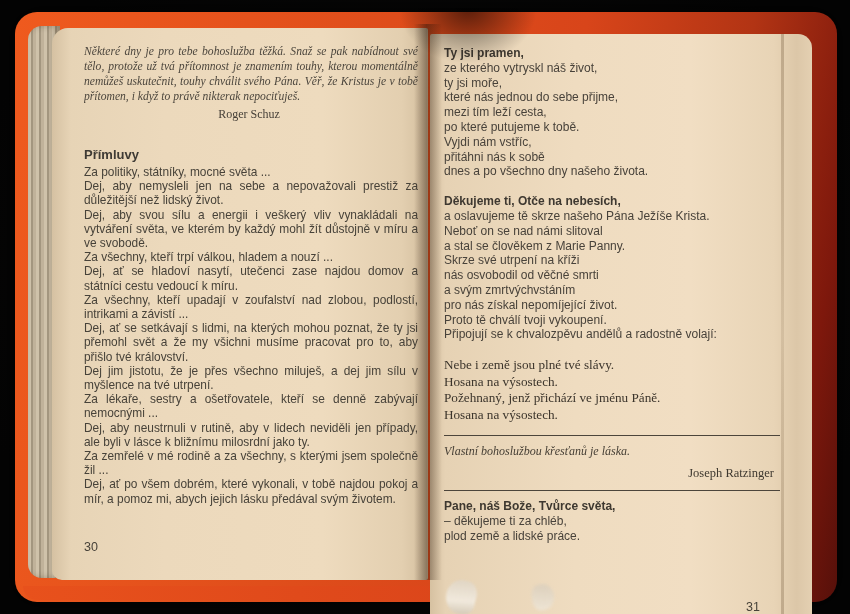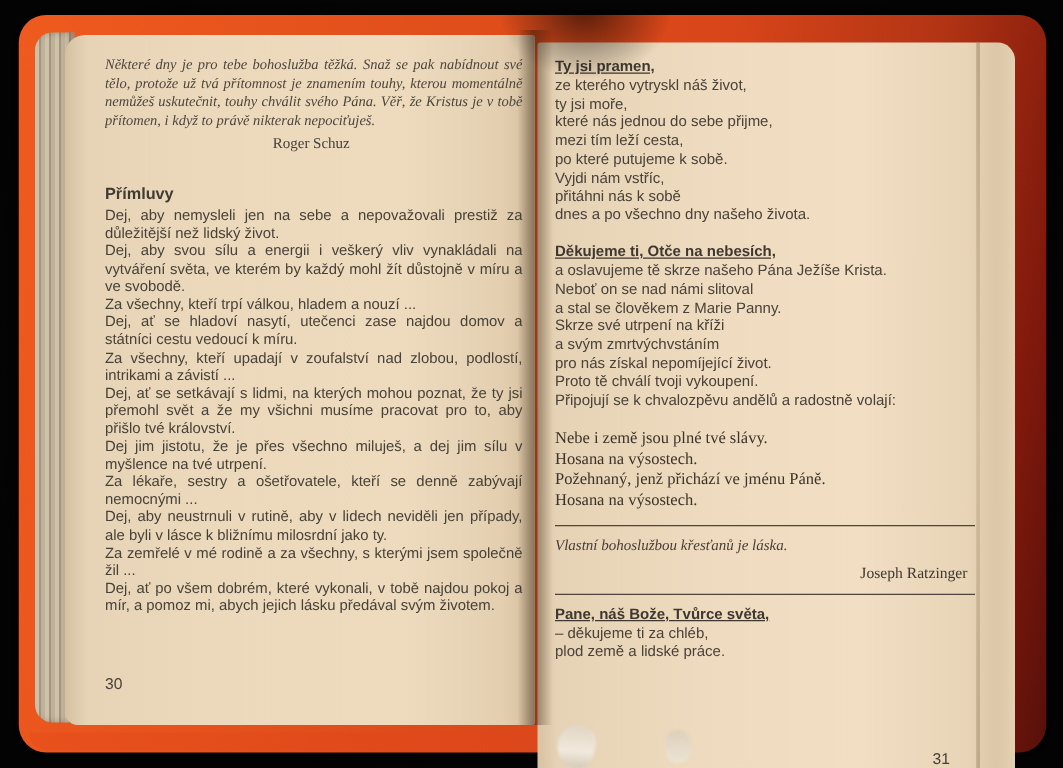--- a/index.html
+++ b/index.html
@@ -81,21 +81,21 @@
   }
   .pagenum-left {
     position: absolute; left: 32px; bottom: 26px; font-size: 12.5px; color: #474239;
   }
 
   
   .right-text {
     position: absolute; left: 14px; top: 12px; width: 336px; height: 500px; overflow: hidden;
     font-size: 12px; line-height: 14.8px; color: #48423a;
   }
-  .stanza-title { font-weight: bold; color: #3e3830; text-decoration: underline; }
+  .stanza-title { font-weight: bold; color: #3e3830; }
   .stanza { margin-bottom: 15px; }
   .sanctus {
     font-family: "Liberation Serif", serif;
     font-size: 13.2px; line-height: 16.5px; color: #3b342b;
     margin-bottom: 12px;
   }
   .sanctus .stanza-title { font-weight: bold; }
   .rule { border: 0; border-top: 1.6px solid #4c453b; margin: 9px 0 8px 0; }
   .citation {
     font: italic 12px/15px "Liberation Serif", serif; color: #453e34;
@@ -130,20 +130,21 @@
   <div class="cover"></div>
 
   <div class="page-stack"></div>
 
   <div class="page page-left">
     <div class="left-text">
       <div class="quote">Některé dny je pro tebe bohoslužba těžká. Snaž se pak nabídnout své tělo, protože už tvá přítomnost je znamením touhy, kterou momentálně nemůžeš uskutečnit, touhy chválit svého Pána. Věř, že Kristus je v tobě přítomen, i když to právě nikterak nepociťuješ.</div>
       <div class="quote-attr">Roger Schuz</div>
       <div class="heading">Přímluvy</div>
       <div>
+          <div class="para">Za politiky, státníky, mocné světa ...</div>
           <div class="para">Dej, aby nemysleli jen na sebe a nepovažovali prestiž za důležitější než lidský život.</div>
           <div class="para">Dej, aby svou sílu a energii i veškerý vliv vynakládali na vytváření světa, ve kterém by každý mohl žít důstojně v míru a ve svobodě.</div>
           <div class="para">Za všechny, kteří trpí válkou, hladem a nouzí ...</div>
           <div class="para">Dej, ať se hladoví nasytí, utečenci zase najdou domov a státníci cestu vedoucí k míru.</div>
           <div class="para">Za všechny, kteří upadají v zoufalství nad zlobou, podlostí, intrikami a závistí ...</div>
           <div class="para">Dej, ať se setkávají s lidmi, na kterých mohou poznat, že ty jsi přemohl svět a že my všichni musíme pracovat pro to, aby přišlo tvé království.</div>
           <div class="para">Dej jim jistotu, že je přes všechno miluješ, a dej jim sílu v myšlence na tvé utrpení.</div>
           <div class="para">Za lékaře, sestry a ošetřovatele, kteří se denně zabývají nemocnými ...</div>
           <div class="para">Dej, aby neustrnuli v rutině, aby v lidech neviděli jen případy, ale byli v lásce k bližnímu milosrdní jako ty.</div>
           <div class="para">Za zemřelé v mé rodině a za všechny, s kterými jsem společně žil ...</div>
@@ -156,34 +157,35 @@
   <div class="page page-right">
     <div class="right-text">
 
       <div class="stanza">
         <div class="stanza-title">Ty jsi pramen,</div>
         <div>
             <div class="line">ze kterého vytryskl náš život,</div>
             <div class="line">ty jsi moře,</div>
             <div class="line">které nás jednou do sebe přijme,</div>
             <div class="line">mezi tím leží cesta,</div>
-            <div class="line">po které putujeme k sobě.</div>
+            <div class="line">po které putujeme k tobě.</div>
             <div class="line">Vyjdi nám vstříc,</div>
             <div class="line">přitáhni nás k sobě</div>
             <div class="line">dnes a po všechno dny našeho života.</div>
           </div>
       </div>
 
       <div class="stanza">
         <div class="stanza-title">Děkujeme ti, Otče na nebesích,</div>
         <div>
             <div class="line">a oslavujeme tě skrze našeho Pána Ježíše Krista.</div>
             <div class="line">Neboť on se nad námi slitoval</div>
             <div class="line">a stal se člověkem z Marie Panny.</div>
             <div class="line">Skrze své utrpení na kříži</div>
+            <div class="line">nás osvobodil od věčné smrti</div>
             <div class="line">a svým zmrtvýchvstáním</div>
             <div class="line">pro nás získal nepomíjející život.</div>
             <div class="line">Proto tě chválí tvoji vykoupení.</div>
             <div class="line">Připojují se k chvalozpěvu andělů a radostně volají:</div>
           </div>
       </div>
 
       <div class="sanctus">
         <div>
             <div class="line">Nebe i země jsou plné tvé slávy.</div>

